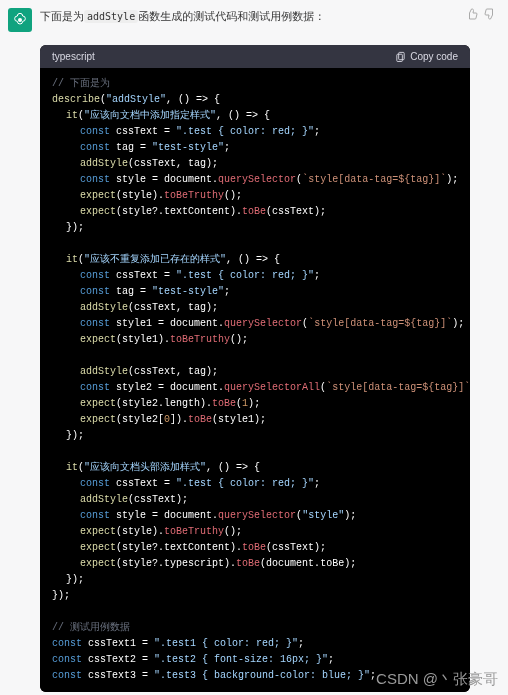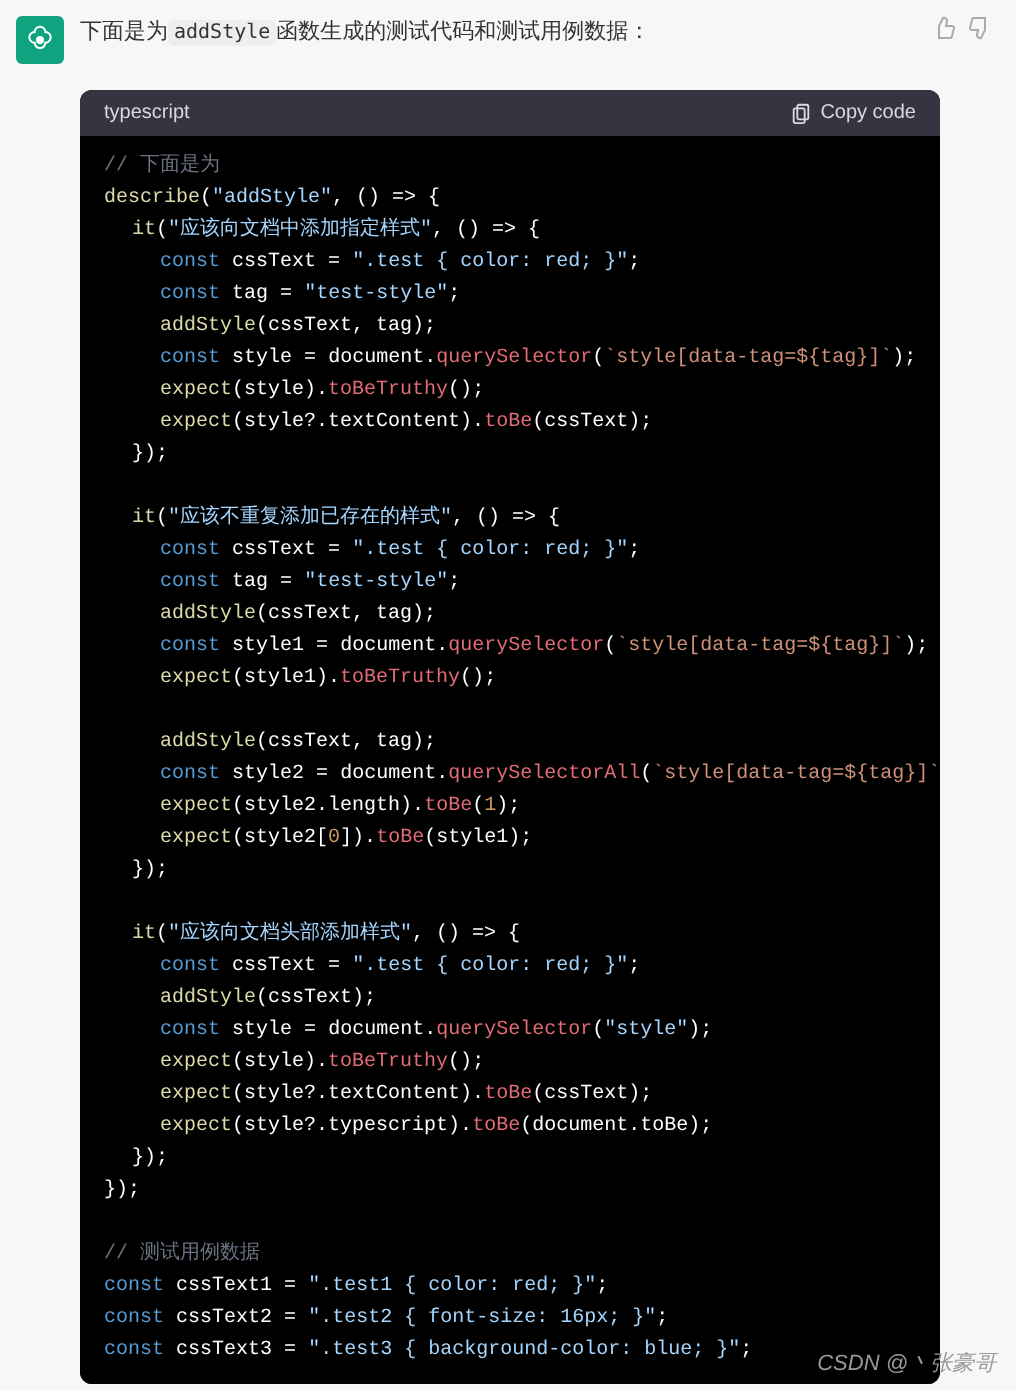--- a/index.html
+++ b/index.html
@@ -92,24 +92,23 @@
       top: 8px;
       right: 12px;
       display: flex;
       gap: 6px;
     }
     .feedback svg { width: 12px; height: 12px; fill: none; stroke: #aaa; stroke-width: 2; cursor: pointer; }
     .watermark {
       position: fixed;
       bottom: 6px;
       right: 10px;
-      font-size: 11px;
+      font-size: 15px;
       color: #999;
       font-family: sans-serif;
-      font-style: italic;
     }
   </style>
 </head>
 <body>
 
 <div class="feedback">
   <svg viewBox="0 0 24 24">
       <path d="M7 10v12M15 5l-1 5h6a2 2 0 012 2l-2 8a2 2 0 01-2 2H7V10l4-8a3 3 0 014 3z"></path>
     </svg>
   <svg viewBox="0 0 24 24">

